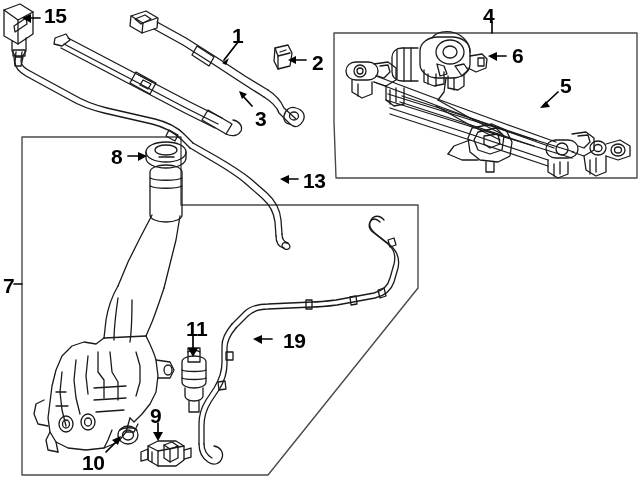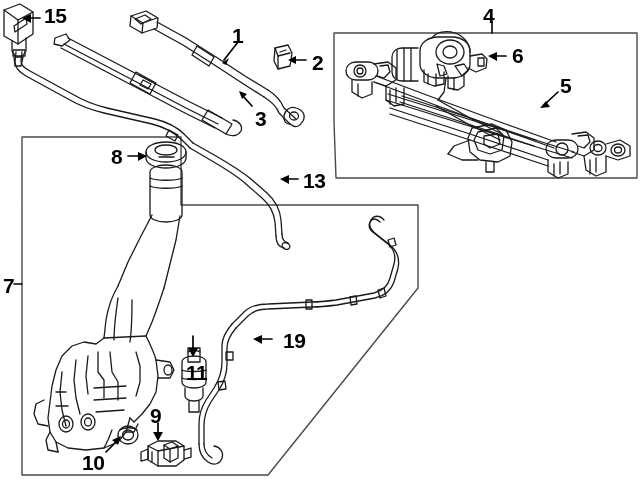--- a/index.html
+++ b/index.html
@@ -328,18 +328,18 @@
   <span class="callout" style="left:232px;top:25px;">1</span>
   <span class="callout" style="left:312px;top:52px;">2</span>
   <span class="callout" style="left:255px;top:108px;">3</span>
   <span class="callout" style="left:483px;top:5px;">4</span>
   <span class="callout" style="left:560px;top:75px;">5</span>
   <span class="callout" style="left:512px;top:45px;">6</span>
   <span class="callout" style="left:3px;top:275px;">7</span>
   <span class="callout" style="left:111px;top:146px;">8</span>
   <span class="callout" style="left:150px;top:405px;">9</span>
   <span class="callout" style="left:82px;top:452px;">10</span>
-  <span class="callout" style="left:186px;top:318px;margin-top:44px;">11</span>
+  <span class="callout" style="left:186px;top:318px;">11</span>
   <span class="callout" style="left:283px;top:330px;">19</span>
   <span class="callout" style="left:303px;top:170px;text-align:center;">13</span>
   <span class="callout" style="left:44px;top:5px;">15</span>
 
 </div>
 
 </body></html>

